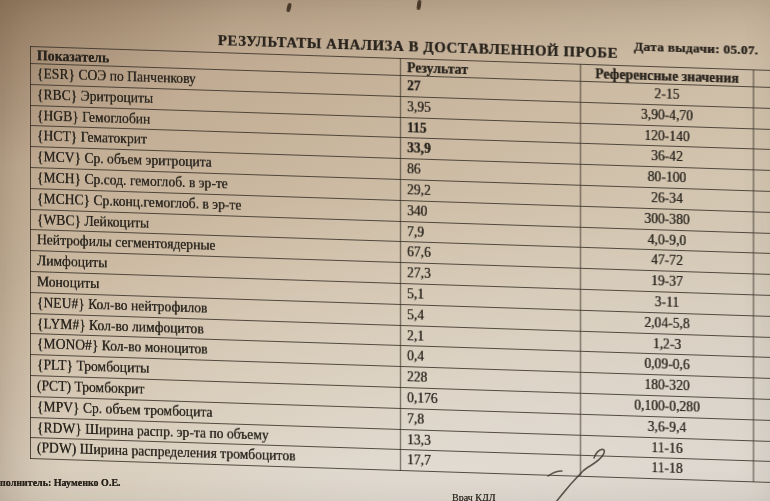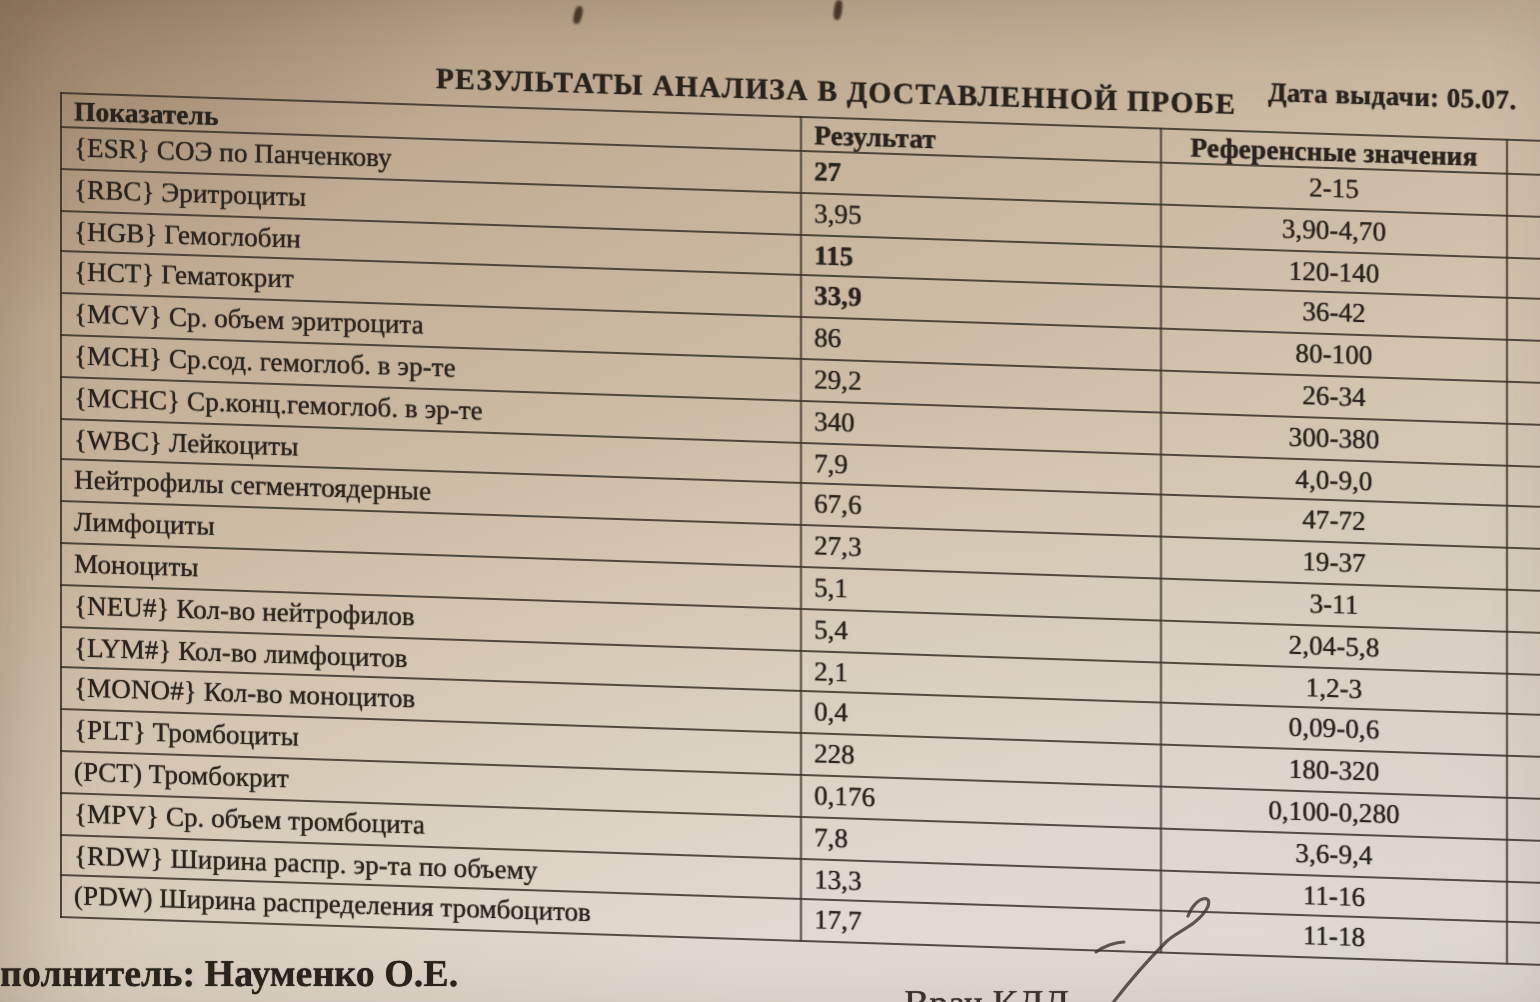--- a/index.html
+++ b/index.html
@@ -50,21 +50,21 @@
   }
   table.results thead th{
     height:15px;text-align:left;font-weight:700;font-size:13.8px;padding-top:1px;
   }
   table.results tbody td{height:19.8px;}
   td.ind{padding-left:8px;}
   td.res{font-weight:400;}
   td.res.bold{font-weight:700;}
   td.ref{text-align:center;}
   .footer-item{
-    position:absolute;font-size:19px;white-space:nowrap;
+    position:absolute;font-size:10px;white-space:nowrap;
     text-shadow:0 0 .5px currentColor;
   }
   .footer-exec{left:0px;top:477px;font-weight:700;}
   .footer-code{left:271px;top:504px;font-weight:700;}
   .footer-doc{left:452px;top:480px;font-weight:400;color:#38332b;margin-top:12px;}
   .signature{position:absolute;left:528px;top:442px;opacity:.8;}
   .speck{position:absolute;background:#4a3a2c;border-radius:40%;filter:blur(.4px);}
   .speck.a{left:287px;top:3px;width:4px;height:9px;transform:rotate(14deg);}
   .speck.b{left:417px;top:0px;width:4px;height:10px;transform:rotate(8deg);}
 </style>

